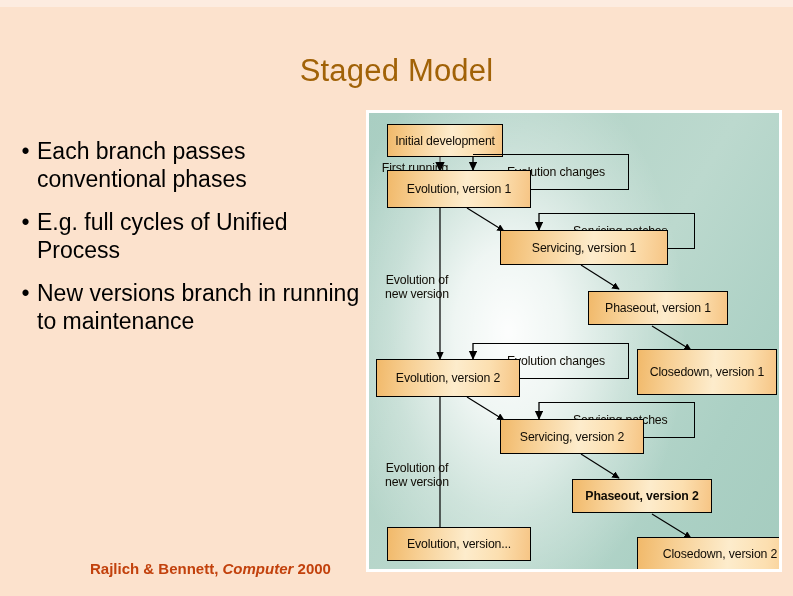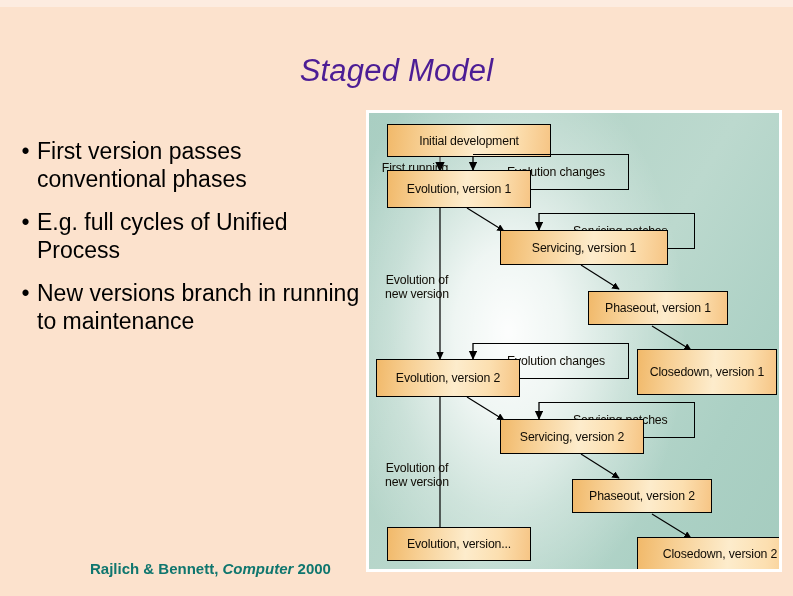--- a/index.html
+++ b/index.html
@@ -25,24 +25,23 @@
     left: 0; top: 0;
     width: 793px; height: 7px;
     background: #fdece0;
   }
   #slide-title {
     position: absolute;
     left: 0; top: 53px;
     width: 793px;
     text-align: center;
     font-size: 31px;
-    color: #4c1d95;
+    color: #a16207;
     letter-spacing: 0.2px;
     white-space: nowrap;
-    font-style: italic;
   }
   #bullets {
     position: absolute;
     left: 14px;
     top: 137px;
     width: 350px;
   }
   .bullet {
     position: relative;
     display: flex;
@@ -62,21 +61,21 @@
   .bullet-text {
     flex: 1 1 auto;
     padding-right: 4px;
   }
   #citation {
     position: absolute;
     left: 90px;
     top: 560px;
     font-size: 15px;
     font-weight: bold;
-    color: #0f766e;
+    color: #c2410c;
     white-space: nowrap;
   }
   #citation .ital {
     font-style: italic;
   }
   #citation .reg {
     font-style: normal;
   }
   
   #diagram-frame {
@@ -152,21 +151,21 @@
 
 <div id="slide">
 
   <div id="top-strip"></div>
 
   <div id="slide-title">Staged Model</div>
 
   <div id="bullets">
     <div class="bullet">
       <span class="bullet-dot">•</span>
-      <span class="bullet-text">First version passes conventional phases</span>
+      <span class="bullet-text">Each branch passes conventional phases</span>
     </div>
     <div class="bullet">
       <span class="bullet-dot">•</span>
       <span class="bullet-text">E.g. full cycles of Unified Process</span>
     </div>
     <div class="bullet">
       <span class="bullet-dot">•</span>
       <span class="bullet-text">New versions branch in running to maintenance</span>
     </div>
   </div>
@@ -203,21 +202,21 @@
         <line x1="283" y1="401" x2="322" y2="425" stroke="#000" stroke-width="1.2" marker-end="url(#ah)"></line>
 
         <line x1="71" y1="284" x2="71" y2="434" stroke="#000" stroke-width="1.2" marker-end="url(#ahd)"></line>
 
         <line x1="104" y1="41" x2="104" y2="57" stroke="#000" stroke-width="1.3" marker-end="url(#ahd)"></line>
         <line x1="170" y1="100" x2="170" y2="117" stroke="#000" stroke-width="1.3" marker-end="url(#ahd)"></line>
         <line x1="104" y1="230" x2="104" y2="246" stroke="#000" stroke-width="1.3" marker-end="url(#ahd)"></line>
         <line x1="170" y1="289" x2="170" y2="306" stroke="#000" stroke-width="1.3" marker-end="url(#ahd)"></line>
       </svg>
 
-      <div class="node" style="left:18px; top:11px; width:164px; height:33px;">
+      <div class="node" style="left:18px; top:11px; width:116px; height:33px;">
         <span>Initial development</span>
       </div>
 
       <div class="sidelabel" style="left:2px; top:48px; width:88px;">
         <div>First running</div>
         <div>version</div>
       </div>
 
       <div class="loopbox" style="left:104px; top:41px; width:156px; height:36px;">
         <span class="lbl">Evolution changes</span>
@@ -262,21 +261,21 @@
 
       <div class="node" style="left:131px; top:306px; width:144px; height:35px;">
         <span>Servicing, version 2</span>
       </div>
 
       <div class="sidelabel" style="left:2px; top:348px; width:92px;">
         <div>Evolution of</div>
         <div>new version</div>
       </div>
 
-      <div class="node" style="left:203px; top:366px; width:140px; height:34px;">
+      <div class="node" style="left:203px; top:366px; width:140px; height:34px;font-weight:bold;">
         <span>Phaseout, version 2</span>
       </div>
 
       <div class="node" style="left:18px; top:414px; width:144px; height:34px;">
         <span>Evolution, version...</span>
       </div>
 
       <div class="node" style="left:268px; top:424px; width:166px; height:34px;">
         <span>Closedown, version 2</span>
       </div>

